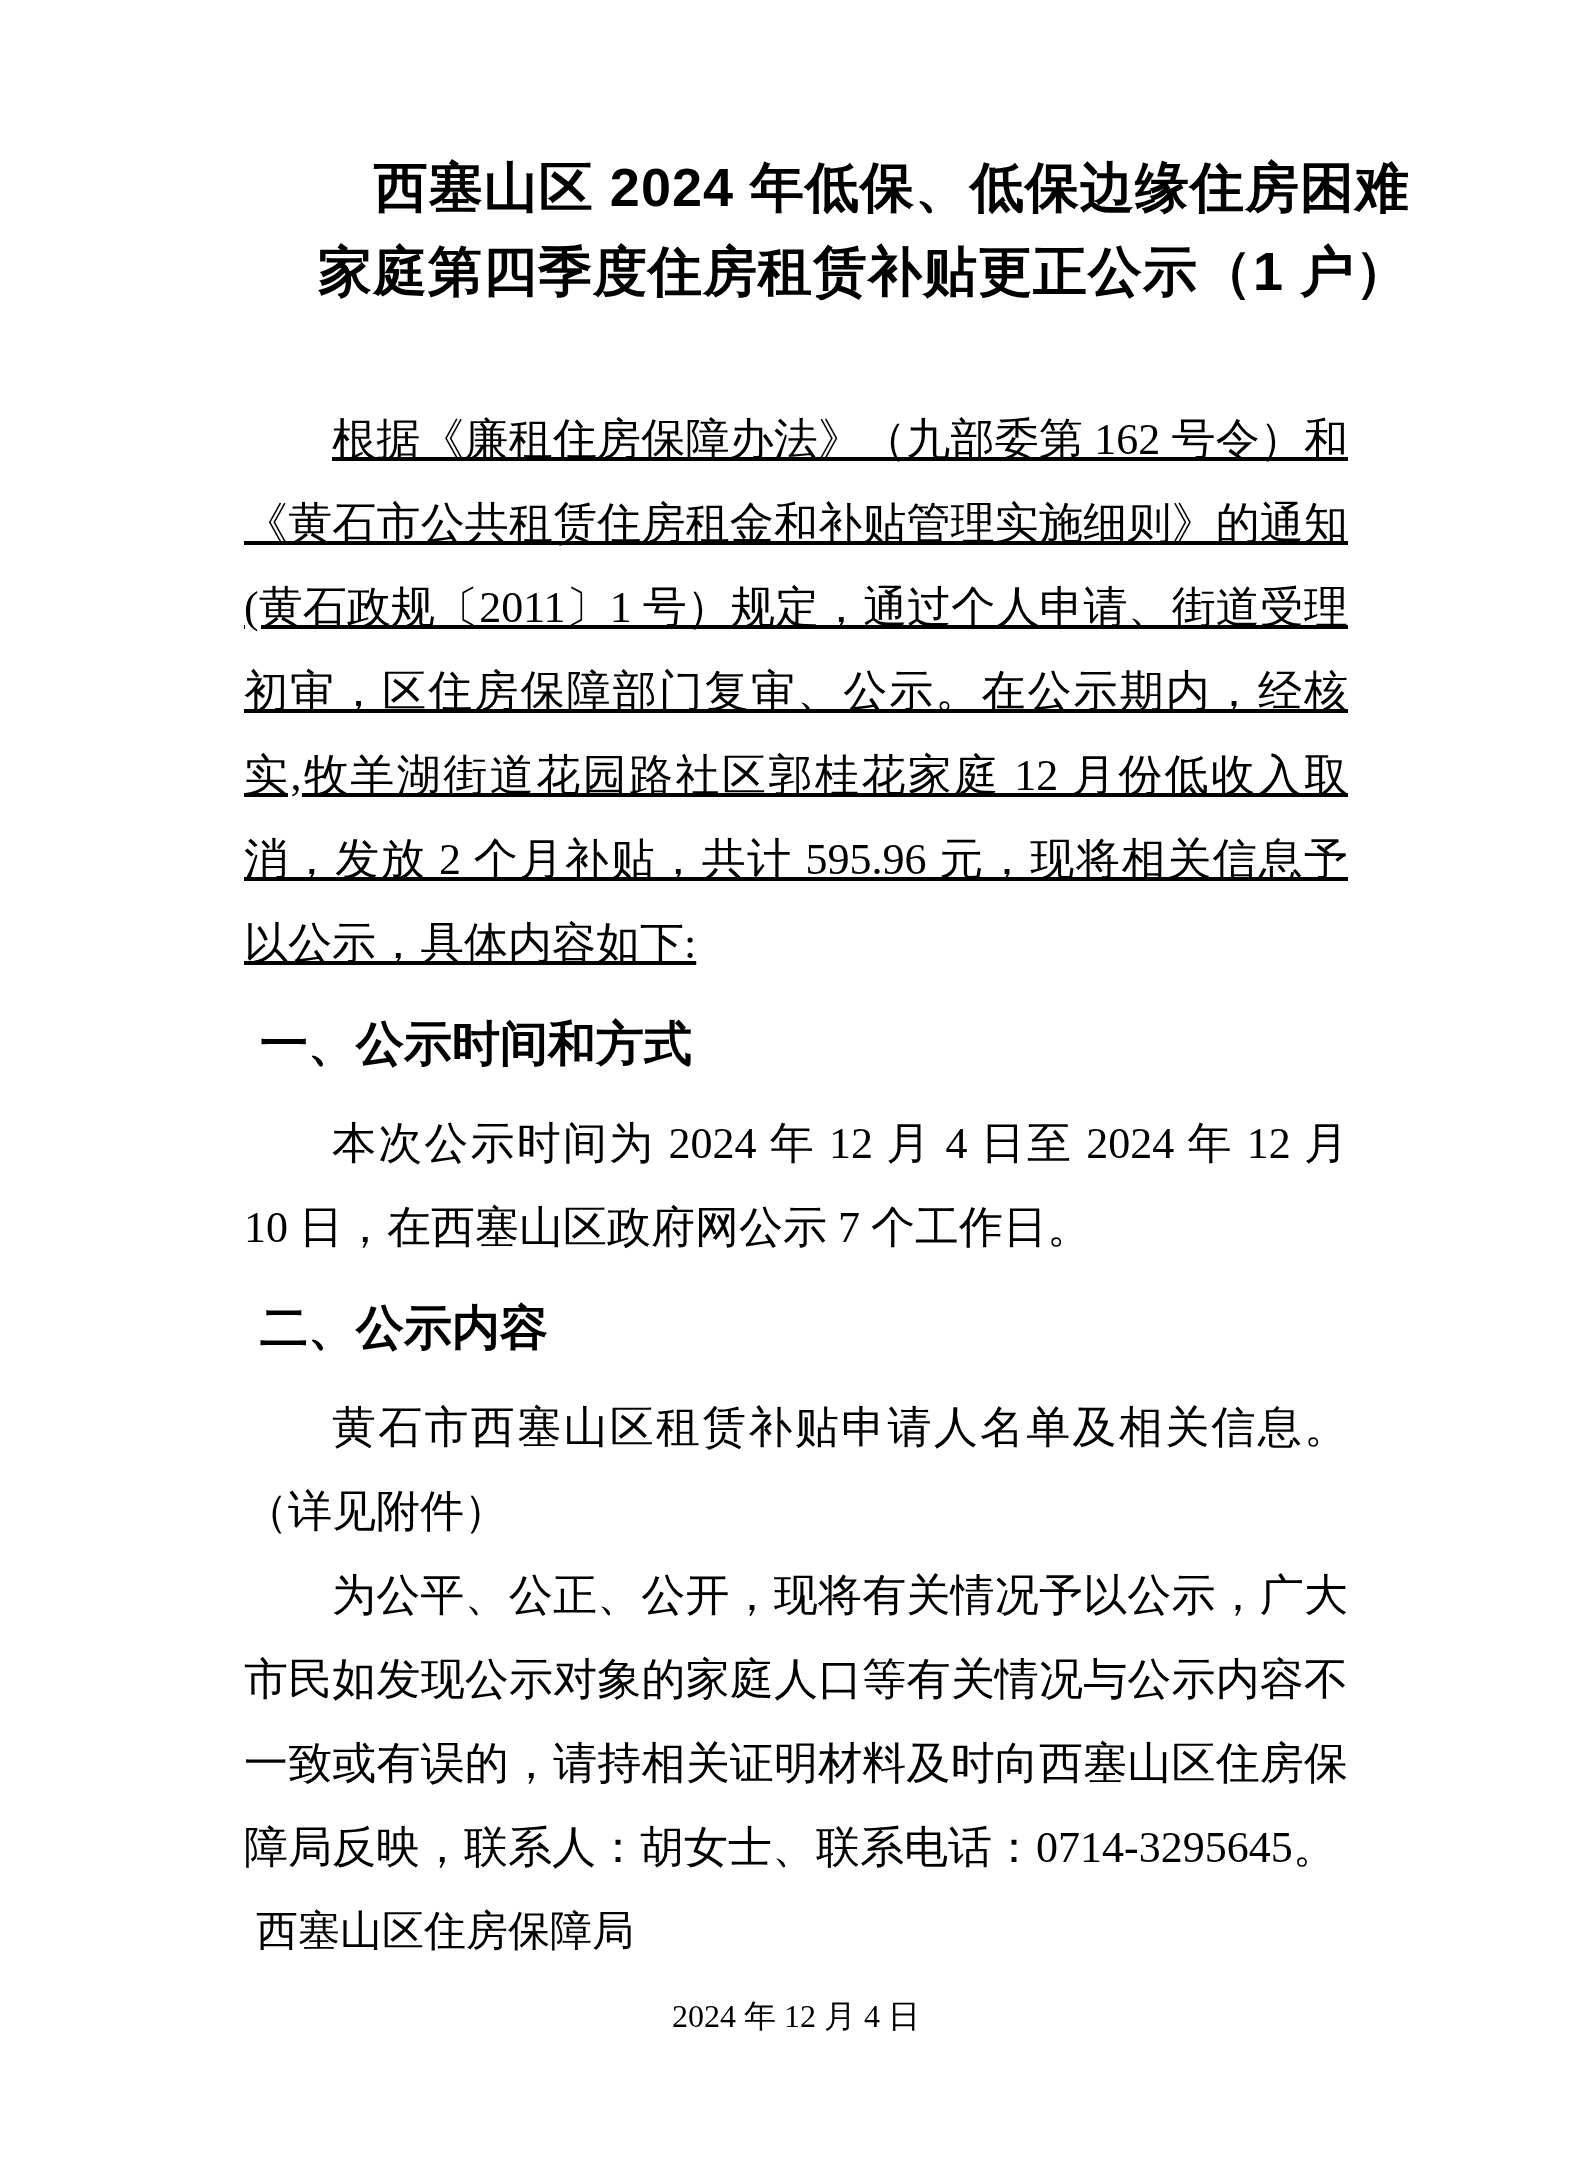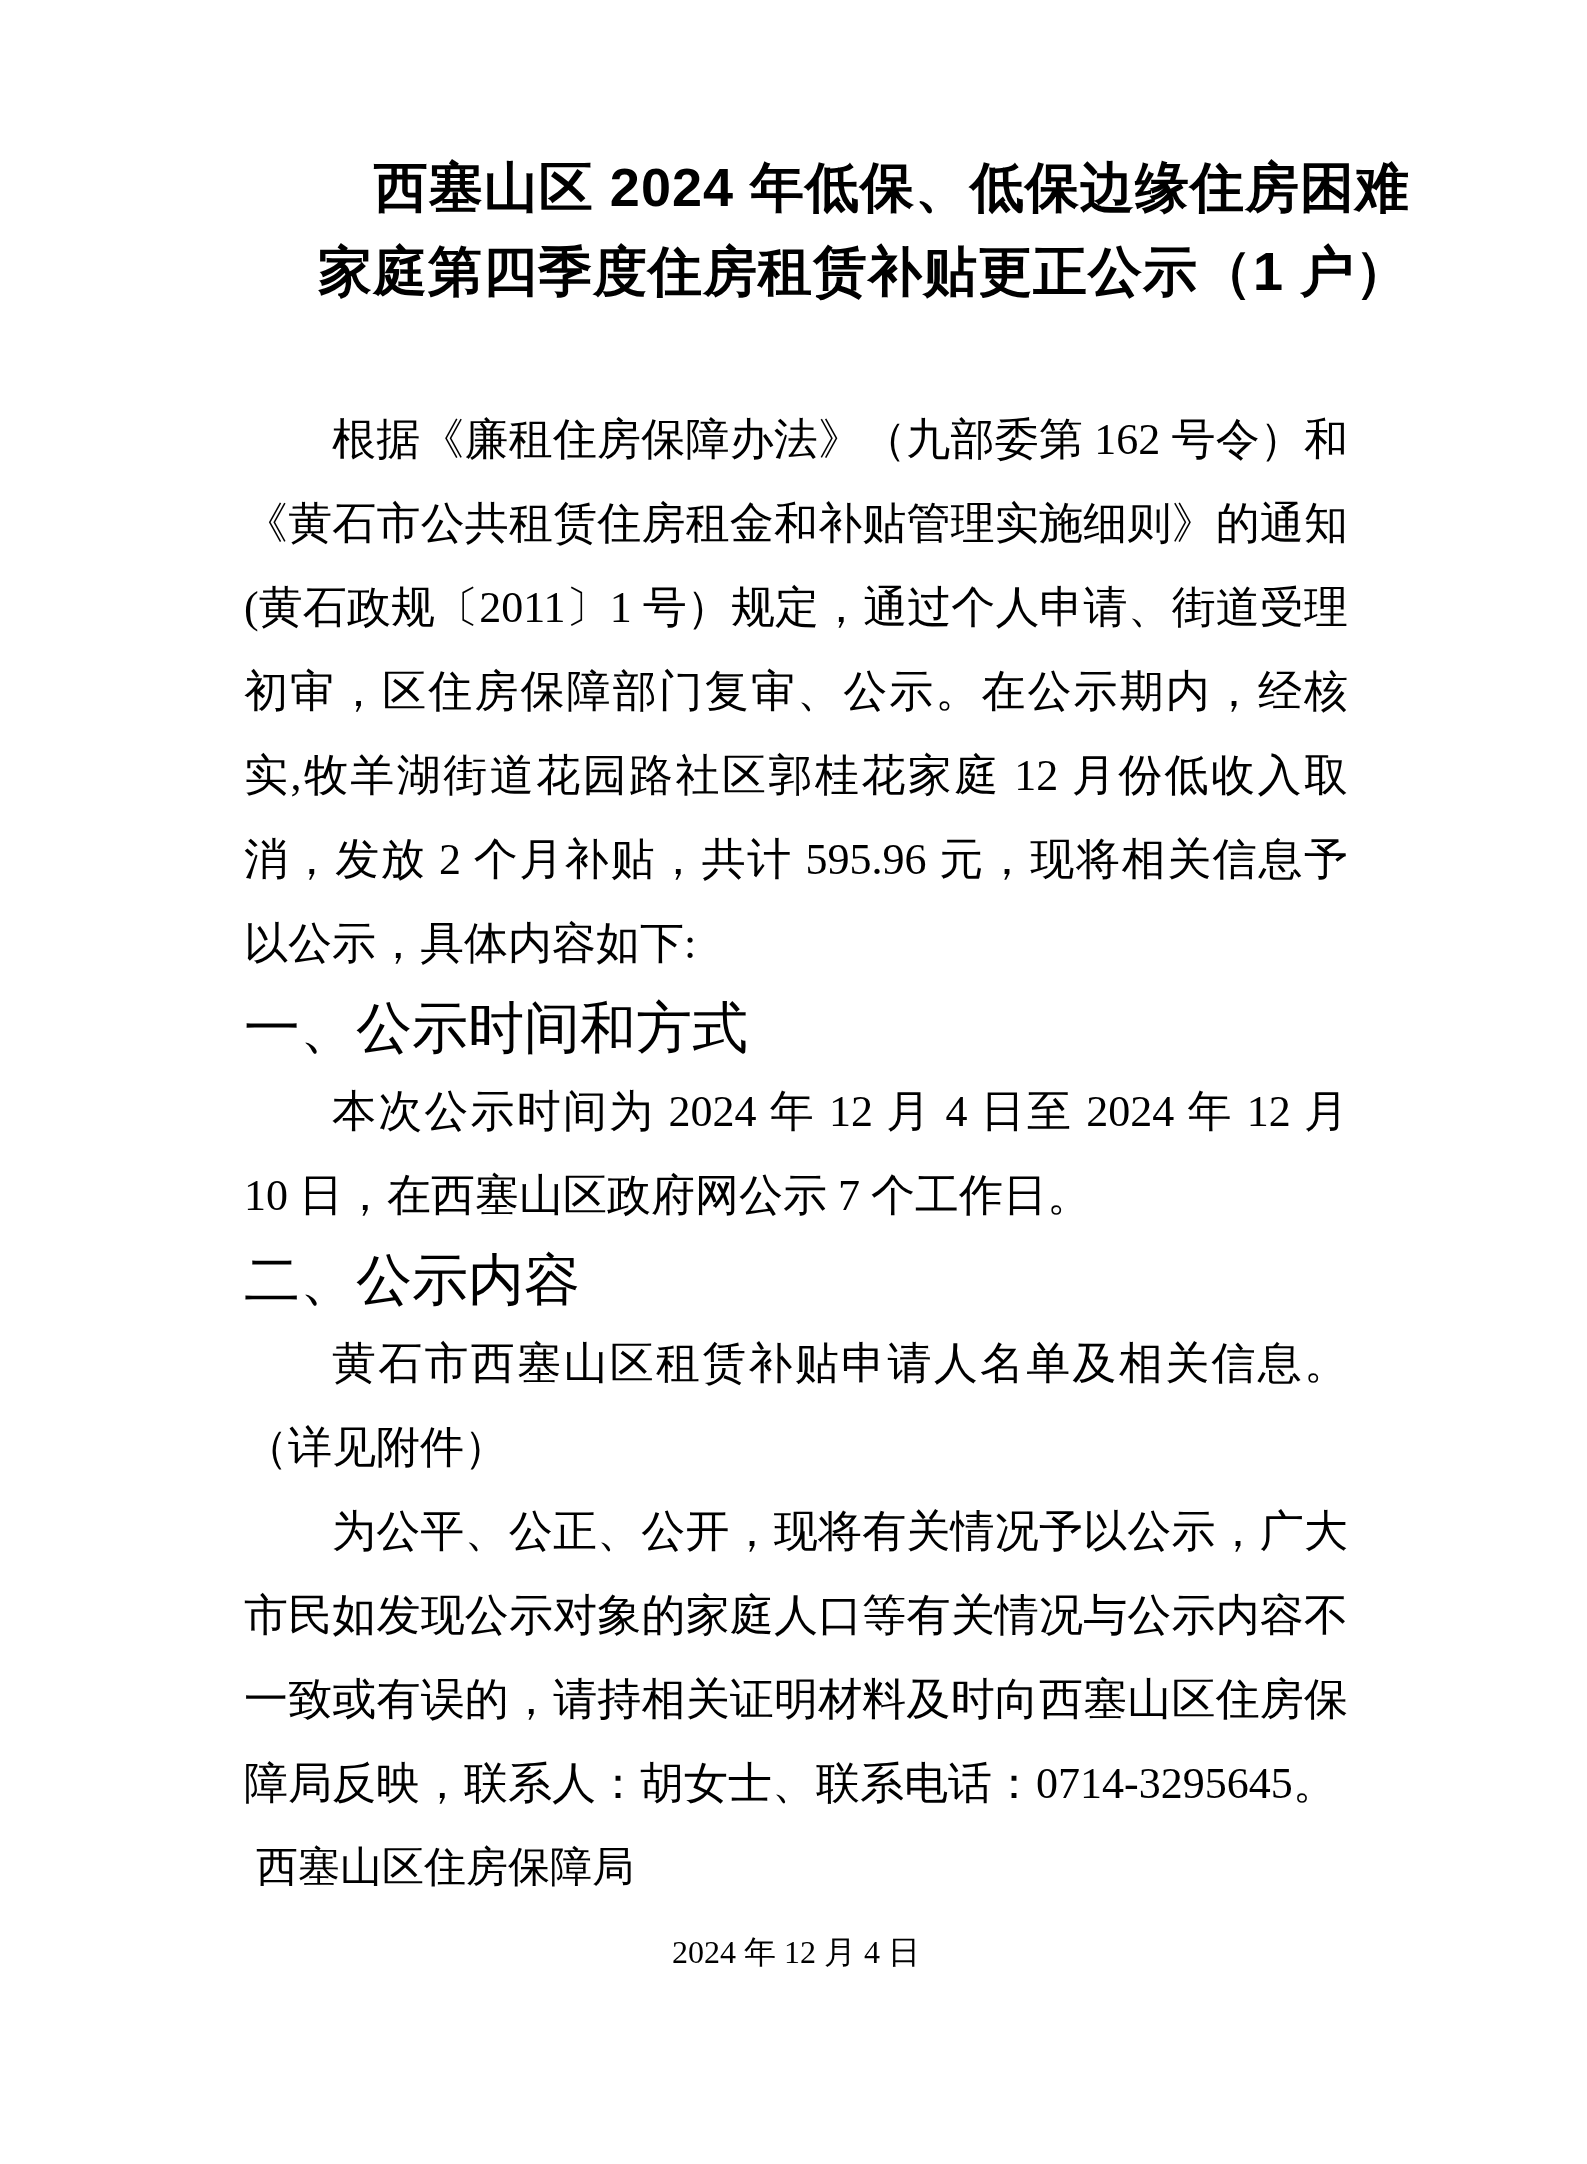--- a/index.html
+++ b/index.html
@@ -40,26 +40,27 @@
     line-height: 84px;
     text-align: justify;
     text-justify: inter-ideograph;
     font-family: "Liberation Serif", serif;
   }
   .indent {
     text-indent: 88px;
   }
   .intro {
     margin-top: 85px;
+    text-decoration: underline;
   }
   .section-heading {
-    margin: 0;
-    font-size: 56px;
+    margin: 16px;
+    font-size: 48px;
     line-height: 84px;
-    font-weight: 400;
+    font-weight: 700;
     font-family: "Liberation Serif", serif;
   }
   .signature {
     margin: 12px;
     font-size: 42px;
     line-height: 58px;
   }
   .date {
     margin: 14px 0 0 0;
     font-size: 32px;

